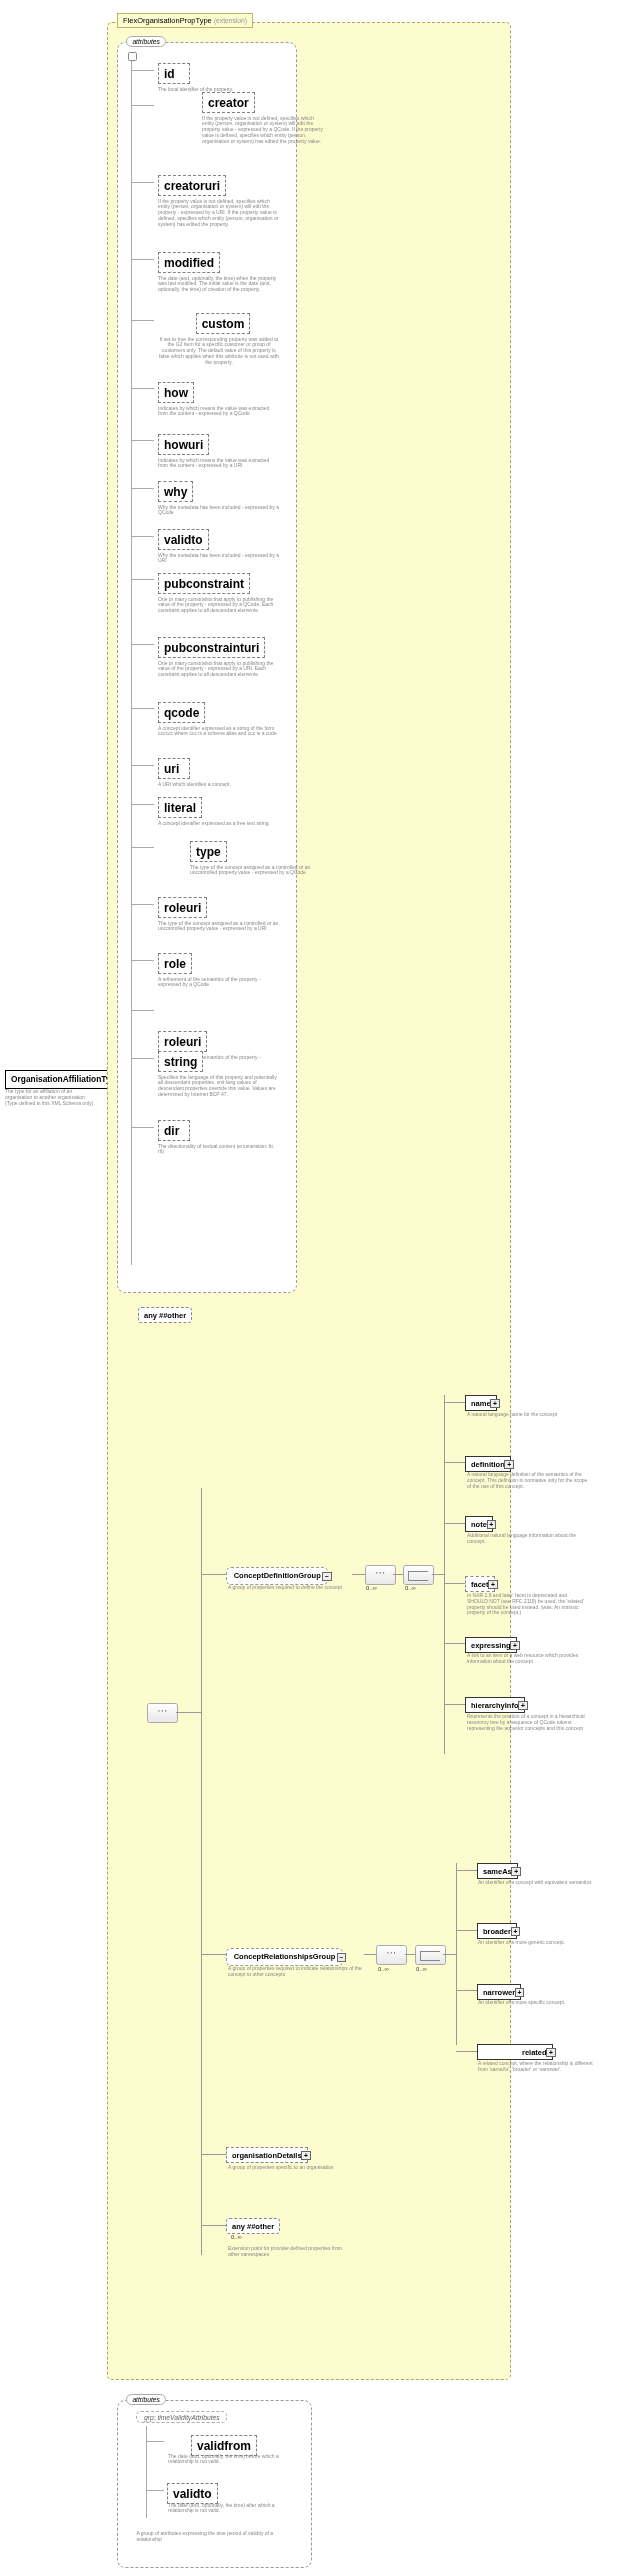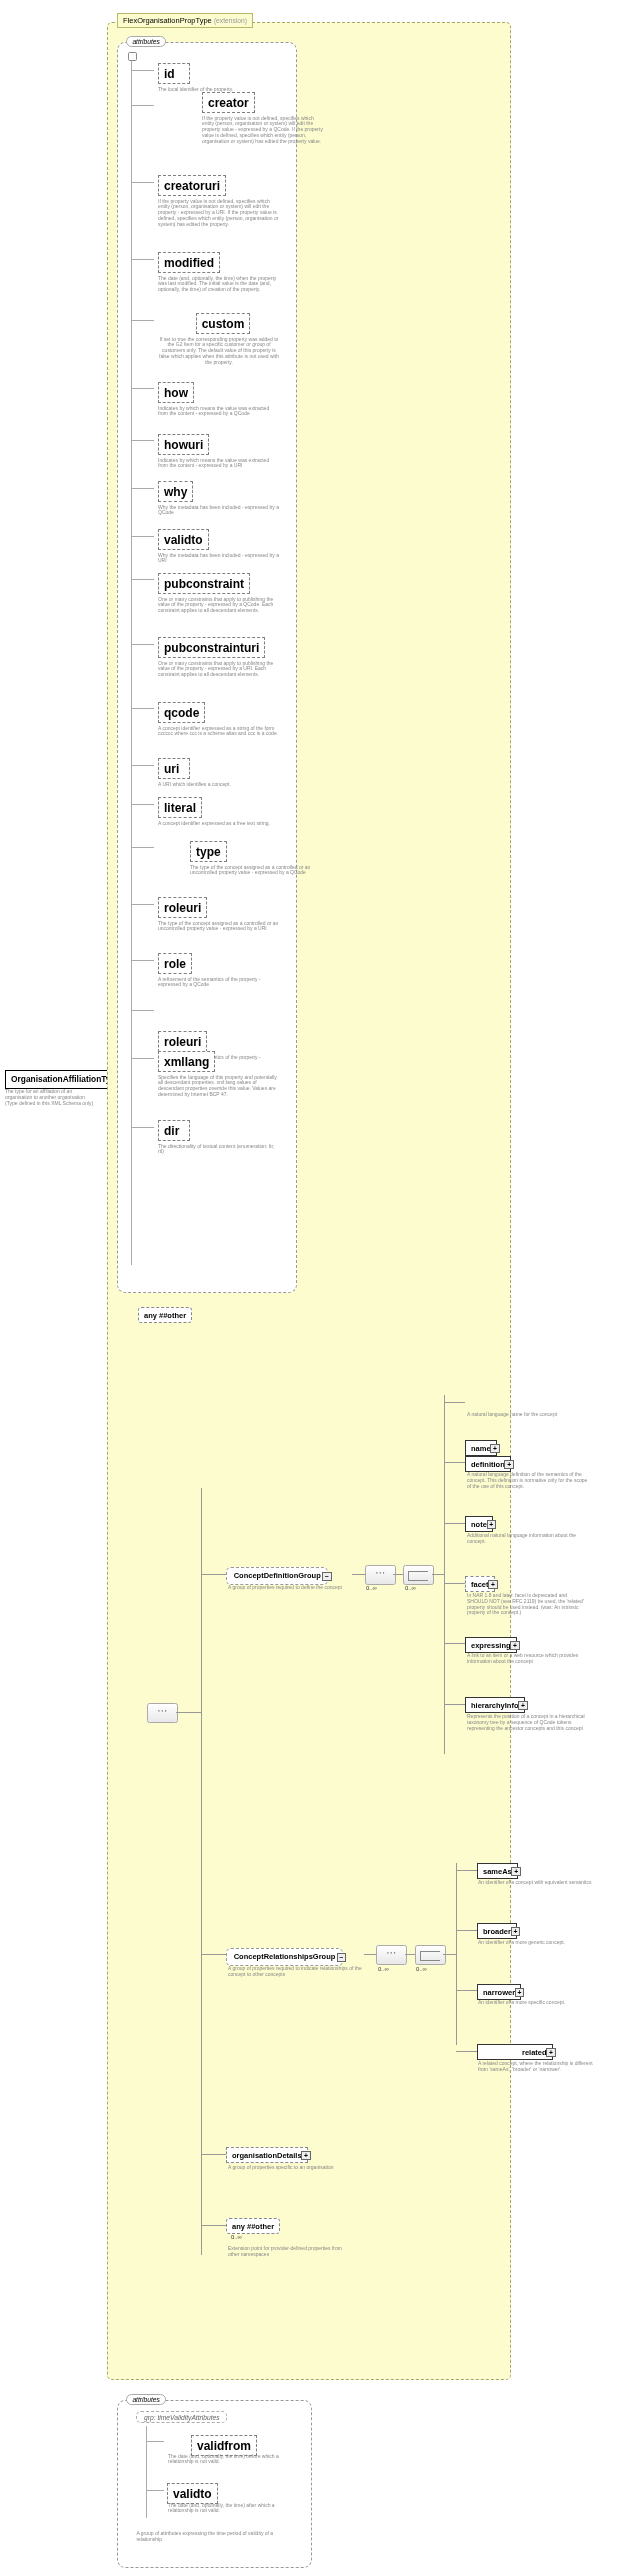--- a/index.html
+++ b/index.html
@@ -301,21 +301,21 @@
         <div class="attr-item" style="top: 486px;"><div class="attr-name">validto</div><div class="attr-desc">Why the metadata has been included - expressed by a URI</div></div>
         <div class="attr-item" style="top: 530px;"><div class="attr-name">pubconstraint</div><div class="attr-desc">One or many constraints that apply to publishing the value of the property - expressed by a QCode. Each constraint applies to all descendant elements.</div></div>
         <div class="attr-item" style="top: 594px;"><div class="attr-name">pubconstrainturi</div><div class="attr-desc">One or many constraints that apply to publishing the value of the property - expressed by a URI. Each constraint applies to all descendant elements.</div></div>
         <div class="attr-item" style="top: 659px;"><div class="attr-name">qcode</div><div class="attr-desc">A concept identifier expressed as a string of the form cccccc where ccc is a scheme alias and ccc is a code.</div></div>
         <div class="attr-item" style="top: 715px;"><div class="attr-name">uri</div><div class="attr-desc">A URI which identifies a concept.</div></div>
         <div class="attr-item" style="top: 754px;"><div class="attr-name">literal</div><div class="attr-desc">A concept identifier expressed as a free text string.</div></div>
         <div class="attr-item" style="top: 798px; margin-left: 32px;"><div class="attr-name">type</div><div class="attr-desc">The type of the concept assigned as a controlled or an uncontrolled property value - expressed by a QCode</div></div>
         <div class="attr-item" style="top: 854px;"><div class="attr-name">roleuri</div><div class="attr-desc">The type of the concept assigned as a controlled or an uncontrolled property value - expressed by a URI</div></div>
         <div class="attr-item" style="top: 910px;"><div class="attr-name">role</div><div class="attr-desc">A refinement of the semantics of the property - expressed by a QCode</div></div>
         <div class="attr-item" style="top: 960px; margin-top: 28px;"><div class="attr-name">roleuri</div><div class="attr-desc">A refinement of the semantics of the property - expressed by a URI</div></div>
-        <div class="attr-item" style="top: 1008px;"><div class="attr-name">xmllang</div><div class="attr-desc">Specifies the language of this property and potentially all descendant properties. xml:lang values of descendant properties override this value. Values are determined by Internet BCP 47.</div></div>
+        <div class="attr-item" style="top: 1008px;"><div class="attr-name">string</div><div class="attr-desc">Specifies the language of this property and potentially all descendant properties. xml:lang values of descendant properties override this value. Values are determined by Internet BCP 47.</div></div>
         <div class="attr-item" style="top: 1077px;"><div class="attr-name">dir</div><div class="attr-desc">The directionality of textual content (enumeration: ltr, rtl)</div></div>
       </div>
   <div class="attr-hline" style="top: 27px;"></div>
       <div class="attr-hline" style="top: 62px;"></div>
       <div class="attr-hline" style="top: 139px;"></div>
       <div class="attr-hline" style="top: 216px;"></div>
       <div class="attr-hline" style="top: 277px;"></div>
       <div class="attr-hline" style="top: 345px;"></div>
       <div class="attr-hline" style="top: 397px;"></div>
       <div class="attr-hline" style="top: 445px;"></div>
@@ -351,21 +351,21 @@
   <div class="hline" style="left:352px;top:1574px;width:12.6px"></div>
   <div class="seq-symbol dashed" style="left:365px;top:1565px"></div>
   <div class="cardinality" style="left:366px;top:1585px">0..∞</div>
   <div class="hline" style="left:393px;top:1574px;width:10px"></div>
   <div class="choice-symbol" style="left:403px;top:1565px"></div>
   <div class="cardinality" style="left:405px;top:1585px">0..∞</div>
   <div class="hline" style="left:432px;top:1574px;width:12.6px"></div>
   <div class="vline" style="left:444px;top:1395px;width:0;height:359px"></div>
   <div id="definition-mount">
       <div class="hline" style="left: 444px; top: 1402px; width: 21px;"></div>
-      <div class="child-box" style="left: 465px; top: 1440px;"><span>name</span><span class="expand">+</span></div>
+      <div class="child-box" style="left: 465px; top: 1395px;"><span>name</span><span class="expand">+</span></div>
       <div class="child-desc" style="left: 467px; top: 1412px;">A natural language name for the concept</div>
       <div class="hline" style="left: 444px; top: 1462px; width: 21px;"></div>
       <div class="child-box" style="left: 465px; top: 1456px;"><span>definition</span><span class="expand">+</span></div>
       <div class="child-desc" style="left: 467px; top: 1472px;">A natural language definition of the semantics of the concept. This definition is normative only for the scope of the use of this concept.</div>
       <div class="hline" style="left: 444px; top: 1523px; width: 21px;"></div>
       <div class="child-box" style="left: 465px; top: 1516px;"><span>note</span><span class="expand">+</span></div>
       <div class="child-desc" style="left: 467px; top: 1533px;">Additional natural language information about the concept.</div>
       <div class="hline" style="left: 444px; top: 1583px; width: 21px;"></div>
       <div class="child-box dashed" style="left: 465px; top: 1576px;"><span>facet</span><span class="expand">+</span></div>
       <div class="child-desc" style="left: 467px; top: 1593px;">In NAR 1.8 and later: facet is deprecated and SHOULD NOT (see RFC 2119) be used, the 'related' property should be used instead. (was: An intrinsic property of the concept.)</div>

